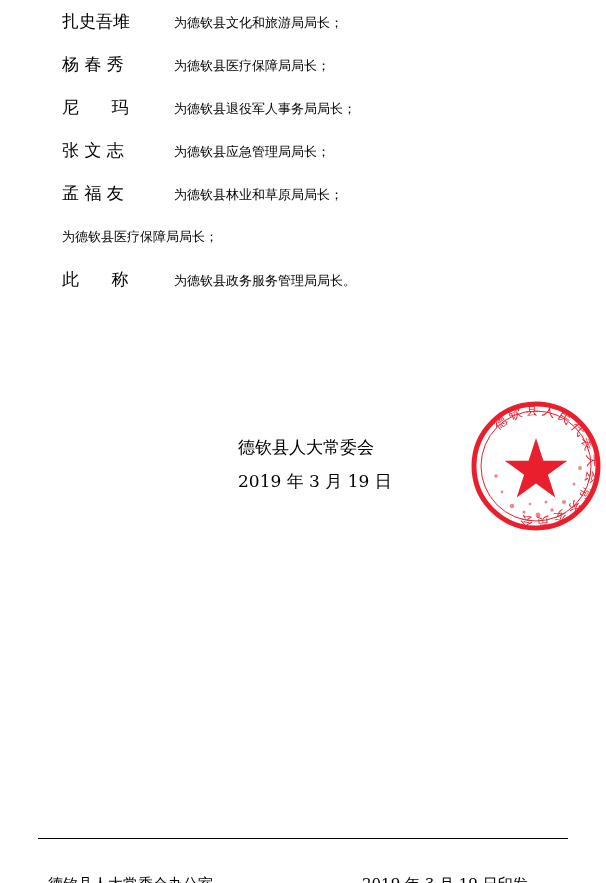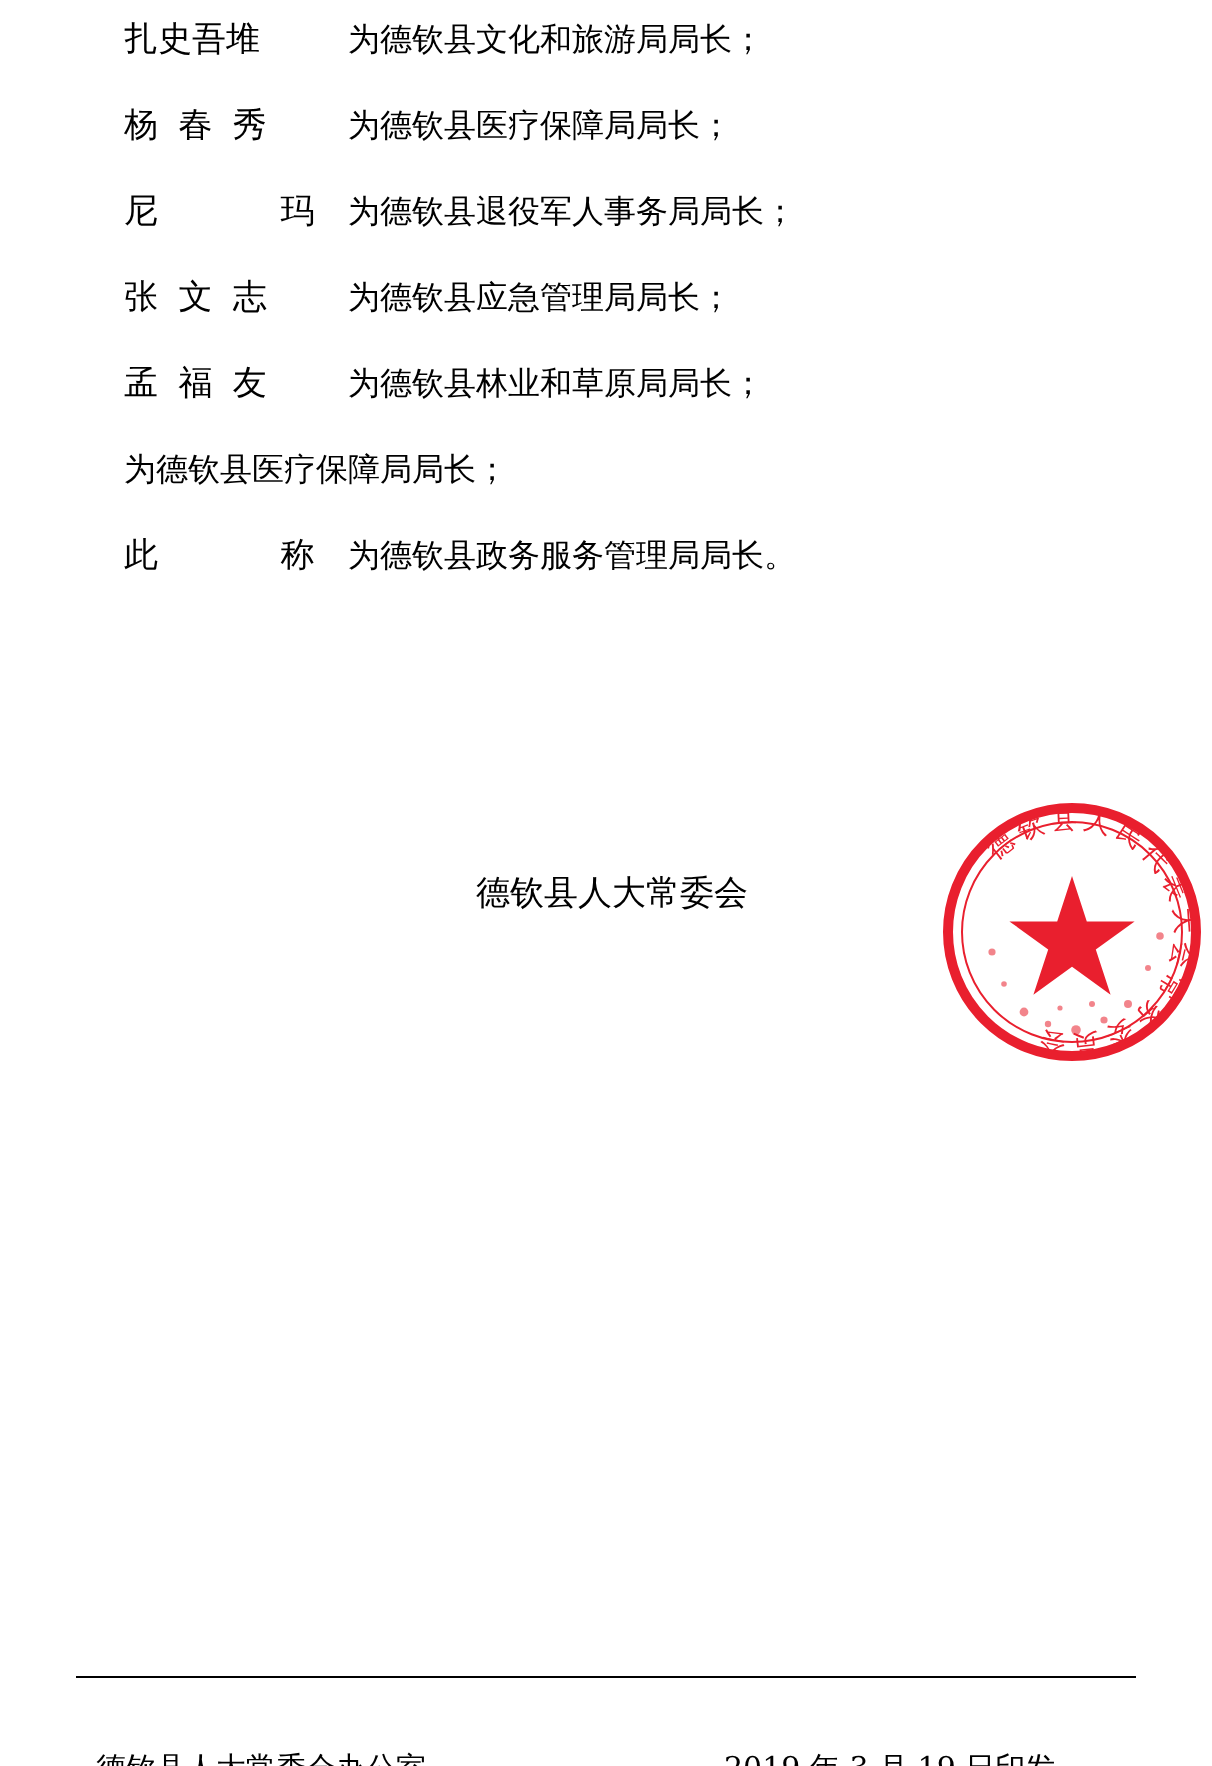--- a/index.html
+++ b/index.html
@@ -21,41 +21,40 @@
     width: 606px;
     height: 883px;
     box-sizing: border-box;
   }
 
   .appointments {
     position: absolute;
     left: 0;
     top: 0;
     width: 606px;
-    font-family: Liberation Mono, monospace;
   }
 
   .appt-row {
     display: flex;
     align-items: baseline;
     padding: 0 0 0 62px;
     height: 43px;
   }
 
   .appt-name {
     width: 112px;
     flex: 0 0 112px;
     font-size: 17px;
     letter-spacing: 0px;
     white-space: pre;
     line-height: 43px;
   }
 
   .appt-title {
-    font-size: 16px;
+    font-size: 13px;
     line-height: 43px;
     white-space: pre;
   }
 
   .signature {
     position: absolute;
     right: 48px;
     top: 430px;
     text-align: left;
     width: 320px;
@@ -158,20 +157,21 @@
 
     <div class="appt-row">
       <div class="appt-name">此      称</div>
       <div class="appt-title">为德钦县政务服务管理局局长。</div>
     </div>
 
   </div>
 
   <div class="signature">
     <div class="sig-line">德钦县人大常委会</div>
+    <div class="sig-line">2019 年 3 月 19 日</div>
   </div>
 
   <div class="seal">
     <svg width="140" height="140" viewBox="0 0 140 140" xmlns="http://www.w3.org/2000/svg">
       <defs>
         <path id="sealArc" d="M 70,70 m -52,0 a 52,52 0 1,1 104,0 a 52,52 0 1,1 -104,0"></path>
         <clipPath id="sealClip">
           <circle cx="70" cy="70" r="66"></circle>
         </clipPath>
       </defs>

